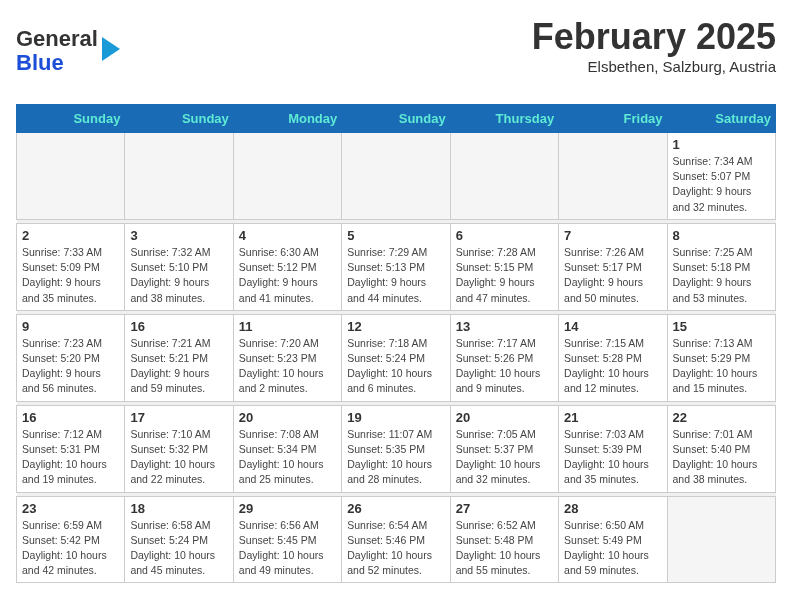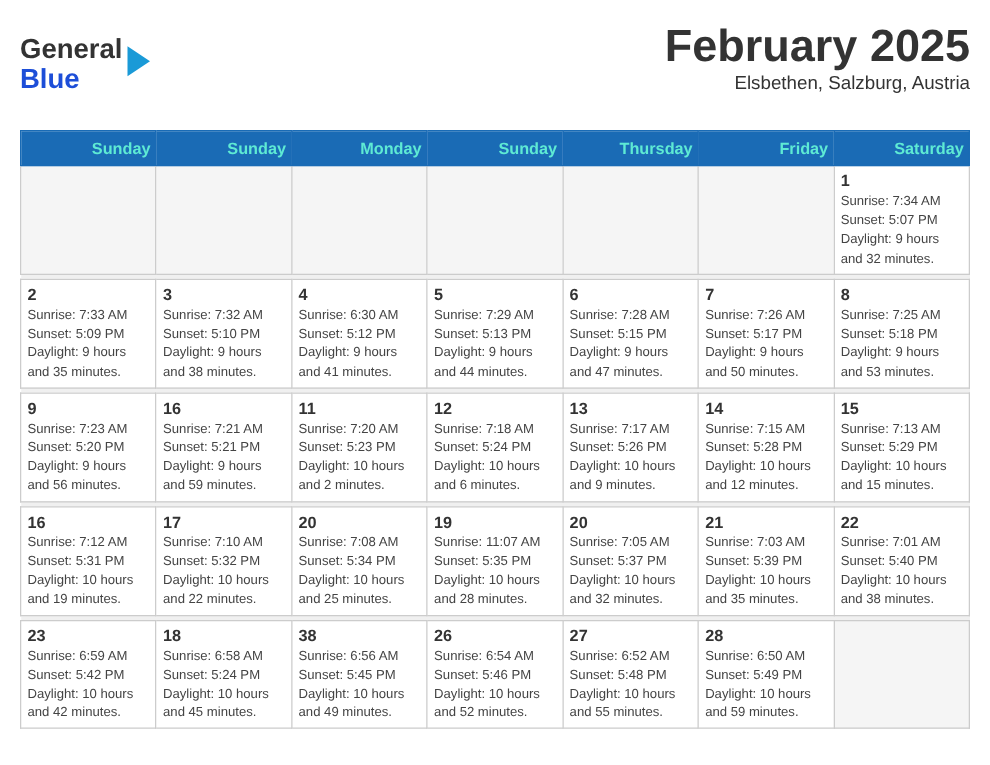--- a/index.html
+++ b/index.html
@@ -287,21 +287,21 @@
 Sunset: 5:42 PM
 Daylight: 10 hours and 42 minutes.</div>
         </td>
         <td>
           <span class="day-num">18</span>
           <div class="day-info">Sunrise: 6:58 AM
 Sunset: 5:24 PM
 Daylight: 10 hours and 45 minutes.</div>
         </td>
         <td>
-          <span class="day-num">38</span>
+          <span class="day-num">29</span>
           <div class="day-info">Sunrise: 6:56 AM
 Sunset: 5:45 PM
 Daylight: 10 hours and 49 minutes.</div>
         </td>
         <td>
           <span class="day-num">26</span>
           <div class="day-info">Sunrise: 6:54 AM
 Sunset: 5:46 PM
 Daylight: 10 hours and 52 minutes.</div>
         </td>

